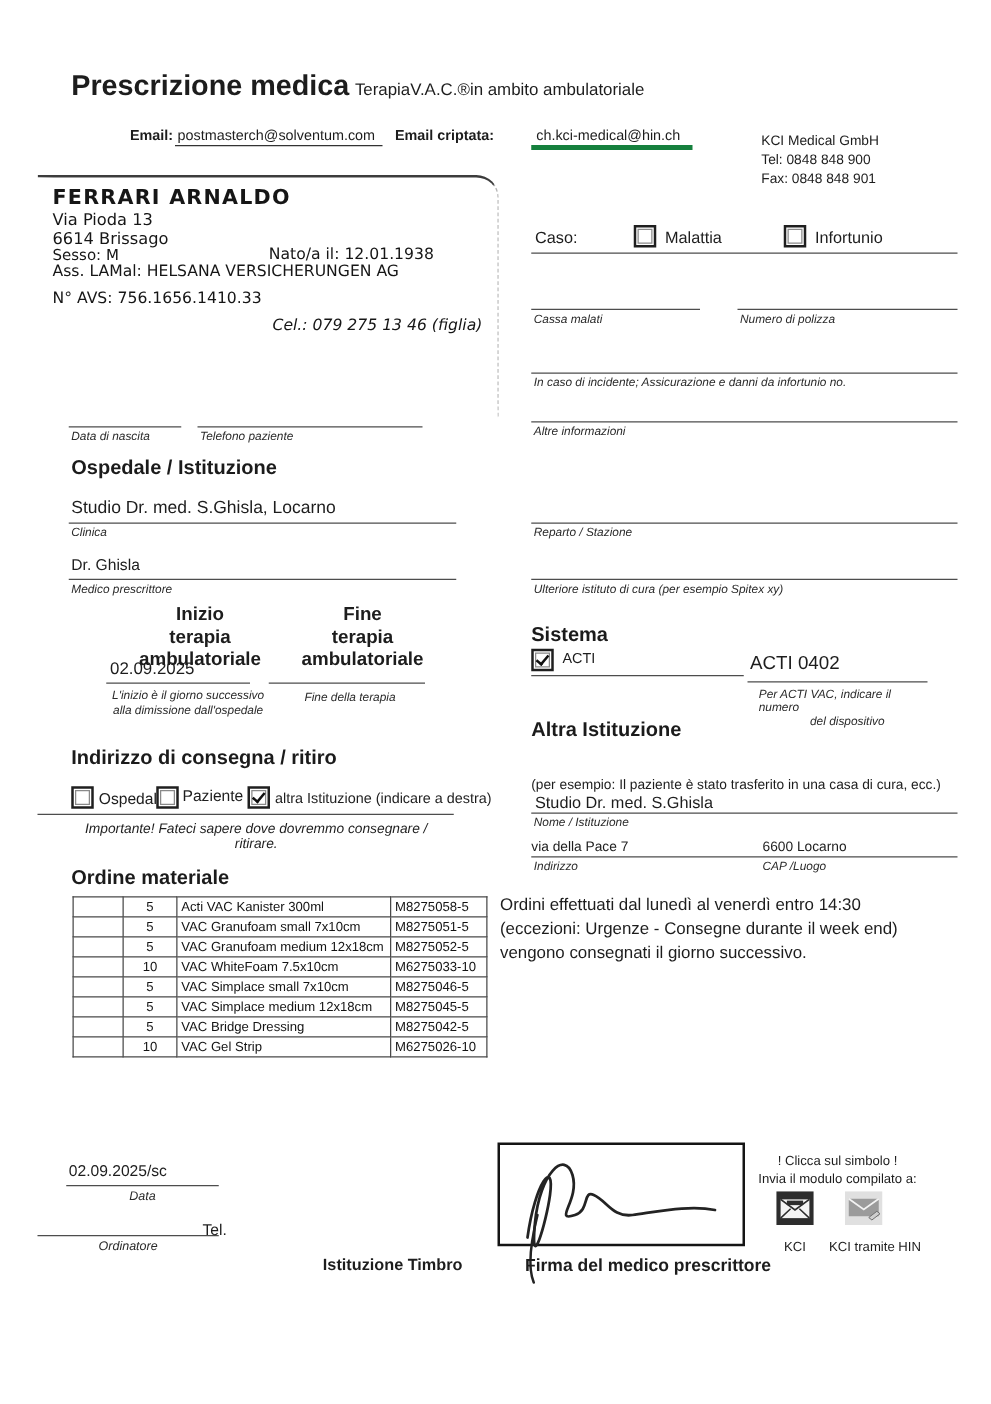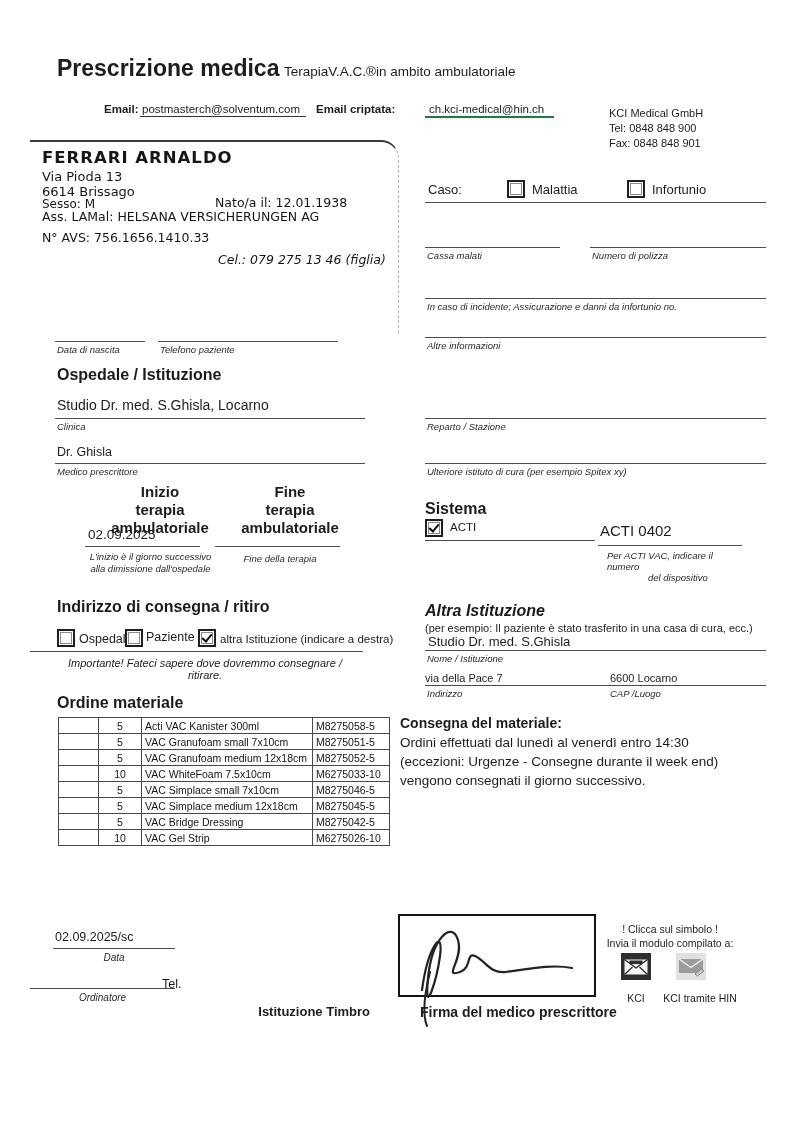--- a/index.html
+++ b/index.html
@@ -39,21 +39,21 @@
 
   <div class="abs" style="left:57px;top:55px;">
     <span class="b" style="font-size:23px;">Prescrizione medica</span>
     <span style="font-size:13.5px;">TerapiaV.A.C.®in ambito ambulatoriale</span>
   </div>
 
 
   <span class="abs b" style="left:104px;top:103px;font-size:11.5px;">Email:</span>
   <span class="abs val" style="left:140px;top:103px;font-size:11.5px;border-bottom:1px solid #333;padding:0 6px 1px 2px;">postmasterch@solventum.com</span>
   <span class="abs b" style="left:316px;top:103px;font-size:11.5px;">Email criptata:</span>
-  <span class="abs val" style="left:425px;top:103px;font-size:11.5px;border-bottom:2px solid #15803d;padding:0 10px 1px 4px;">ch.kci-medical@hin.ch</span>
+  <span class="abs val" style="left:425px;top:103px;font-size:11.5px;border-bottom:4px solid #15803d;padding:0 10px 1px 4px;">ch.kci-medical@hin.ch</span>
 
   <div class="abs" style="left:609px;top:106px;font-size:11px;line-height:15px;">
     <div>KCI Medical GmbH</div>
     <div>Tel: 0848 848 900</div>
     <div>Fax: 0848 848 901</div>
   </div>
 
   <div class="sticker">
     <div class="abs b" style="left:12px;top:6px;font-size:16.5px;letter-spacing:1px;">FERRARI ARNALDO</div>
     <div class="abs" style="left:12px;top:27px;font-size:13px;">Via Pioda 13</div>
@@ -131,21 +131,21 @@
   <div class="h2" style="left:57px;top:598px;">Indirizzo di consegna / ritiro</div>
   <span class="cb" style="left:57px;top:629px;"></span>
   <span class="abs" style="left:79px;top:632px;font-size:12.5px;">Ospedale</span>
   <span class="cb" style="left:125px;top:629px;"></span>
   <span class="abs" style="left:146px;top:630px;font-size:12.5px;">Paziente</span>
   <span class="cb checked" style="left:198px;top:629px;"></span>
   <span class="abs" style="left:220px;top:633px;font-size:11.5px;">altra Istituzione (indicare a destra)</span>
   <div class="hline" style="left:30px;top:651px;width:333px;"></div>
   <div class="abs i" style="left:60px;top:657px;width:290px;text-align:center;font-size:11px;">Importante! Fateci sapere dove dovremmo consegnare / ritirare.</div>
 
-  <div class="h2" style="left:425px;top:602px;font-style:italic;">Altra Istituzione</div>
+  <div class="h2" style="left:425px;top:576px;">Altra Istituzione</div>
   <div class="abs" style="left:425px;top:622px;font-size:11px;">(per esempio: Il paziente è stato trasferito in una casa di cura, ecc.)</div>
   <div class="abs val" style="left:428px;top:634px;font-size:13px;">Studio Dr. med. S.Ghisla</div>
   <div class="hline" style="left:425px;top:650px;width:341px;"></div>
   <span class="lbl" style="left:427px;top:653px;">Nome / Istituzione</span>
   <div class="abs val" style="left:425px;top:672px;font-size:11px;">via della Pace 7</div>
   <div class="abs val" style="left:610px;top:672px;font-size:11px;">6600 Locarno</div>
   <div class="hline" style="left:425px;top:685px;width:341px;"></div>
   <span class="lbl" style="left:427px;top:688px;">Indirizzo</span>
   <span class="lbl" style="left:610px;top:688px;">CAP /Luogo</span>
 
@@ -197,21 +197,20 @@
     <tr>
           <td class="c0"></td>
           <td class="c1">10</td>
           <td class="c2">VAC Gel Strip</td>
           <td class="c3">M6275026-10</td>
         </tr>
   </tbody>
     </table>
 
   <div class="abs" style="left:400px;top:714px;font-size:13.5px;line-height:19px;">
-    <div class="b" style="font-size:14px;">Consegna del materiale:</div>
     <div>Ordini effettuati dal lunedì al venerdì entro 14:30</div>
     <div>(eccezioni: Urgenze - Consegne durante il week end)</div>
     <div>vengono consegnati il giorno successivo.</div>
   </div>
 
   <div class="abs val" style="left:55px;top:930px;font-size:12.5px;">02.09.2025/sc</div>
   <div class="hline" style="left:53px;top:948px;width:122px;"></div>
   <div class="lbl" style="left:53px;top:952px;width:122px;text-align:center;font-size:10px;">Data</div>
   <div class="hline" style="left:30px;top:988px;width:145px;"></div>
   <div class="lbl" style="left:30px;top:992px;width:145px;text-align:center;font-size:10px;">Ordinatore</div>

